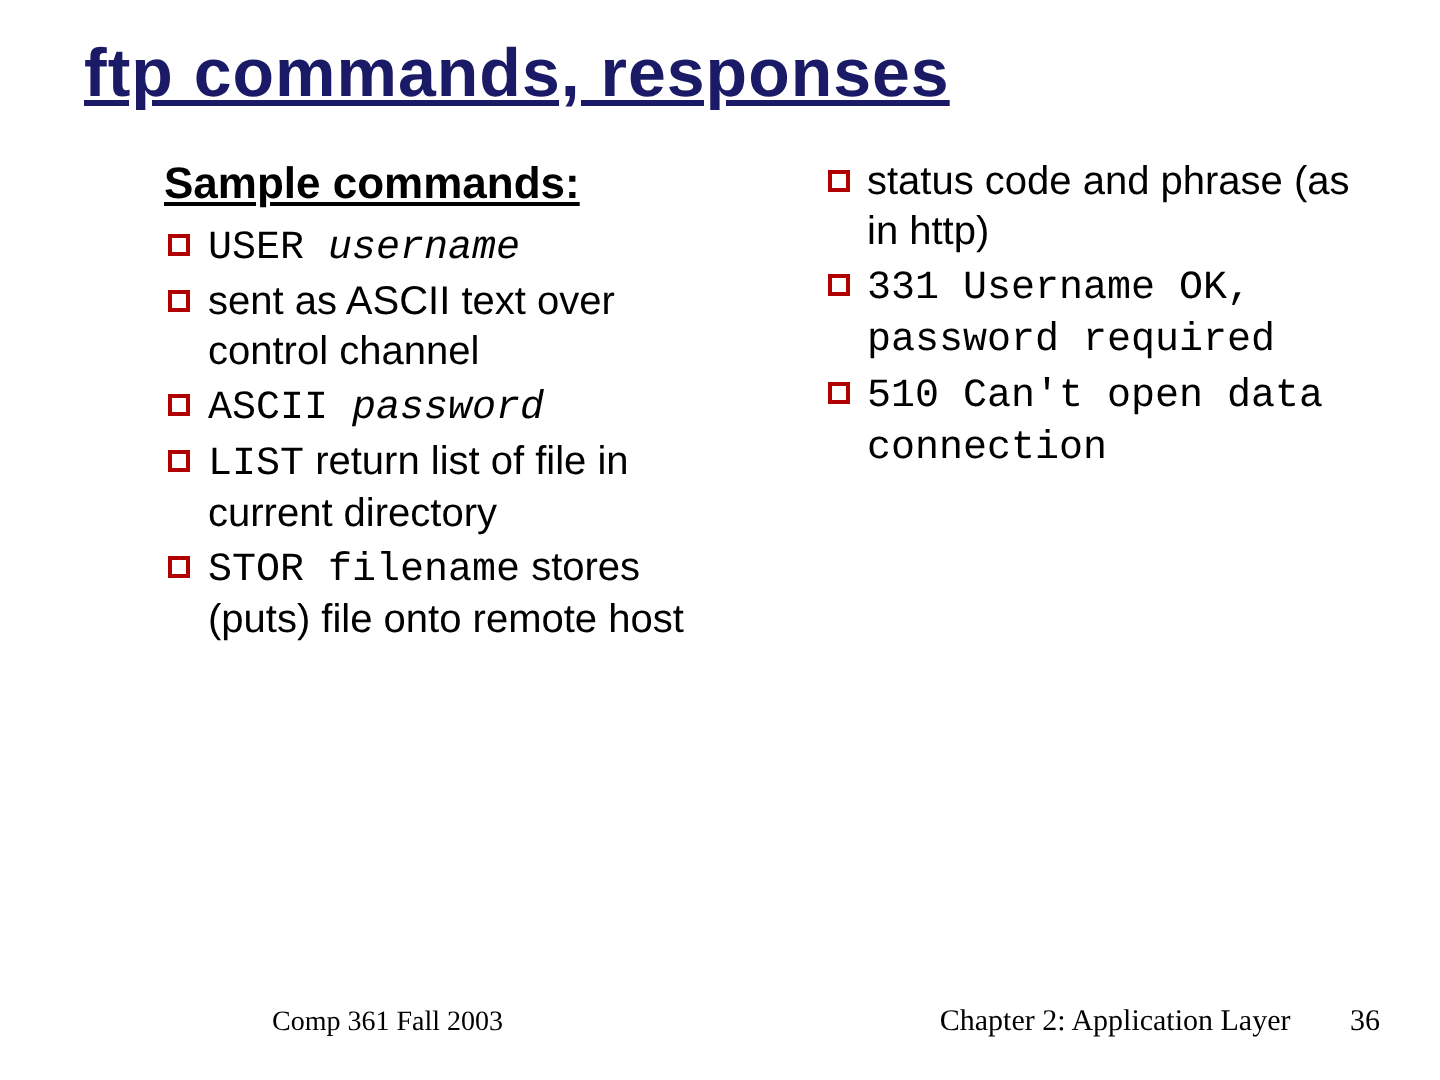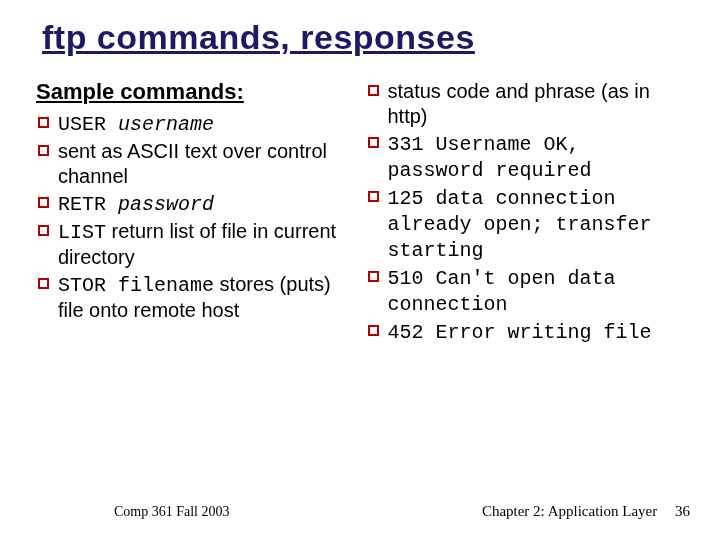--- a/index.html
+++ b/index.html
@@ -28,20 +28,21 @@
     margin: 0 0 22px 6px;
     letter-spacing: 0.5px;
   }
   .columns {
     display: flex;
     gap: 18px;
   }
   .col {
     flex: 1;
     min-width: 0;
+    margin-left: 46px;
   }
   .subhead {
     font-size: 22px;
     font-weight: bold;
     text-decoration: underline;
     margin-bottom: 6px;
   }
   ul.bullets {
     list-style: none;
     padding: 0;
@@ -63,60 +64,58 @@
     height: 11px;
     border: 2px solid #b00000;
     box-sizing: border-box;
     background: #fff;
   }
   .mono {
     font-family: "Courier New", Courier, monospace;
   }
   .footer-left {
     position: absolute;
-    left: 114px;
+    left: 136px;
     bottom: 20px;
     font-size: 14px;
     font-family: Georgia, "Times New Roman", serif;
   }
   .footer-right {
     position: absolute;
     right: 30px;
     bottom: 20px;
     font-size: 15px;
     font-family: Georgia, "Times New Roman", serif;
   }
   .pagenum {
-    margin-left: 14px;
+    margin-left: 26px;
   }
 </style>
 </head>
 <body>
 
 <div class="slide">
   <h1 class="title">ftp commands, responses</h1>
 
   <div class="columns">
     <div class="col">
       <div class="subhead">Sample commands:</div>
       <ul class="bullets">
           <li><span class="mono">USER </span><span class="mono" style="font-style: italic;">username</span></li>
           <li><span>sent as ASCII text over control channel</span></li>
-          <li><span class="mono">RETR </span><span class="mono" style="font-style: italic;">password</span></li>
+          <li><span class="mono">ASCII </span><span class="mono" style="font-style: italic;">password</span></li>
           <li><span class="mono">LIST</span><span> return list of file in current directory</span></li>
           <li><span class="mono">STOR filename</span><span> stores (puts) file onto remote host</span></li>
         </ul>
     </div>
     <div class="col">
       <ul class="bullets">
           <li><span>status code and phrase (as in http)</span></li>
           <li><span class="mono">331 Username OK, password required</span></li>
-          <li><span class="mono">125 data connection already open; transfer starting</span></li>
           <li><span class="mono">510 Can't open data connection</span></li>
-          <li><span class="mono">452 Error writing file</span></li>
         </ul>
     </div>
   </div>
 
   <div class="footer-left">Comp 361   Fall 2003</div>
   <div class="footer-right">
     <span>Chapter 2: Application Layer</span>
     <span class="pagenum">36</span>
   </div>
 </div>

